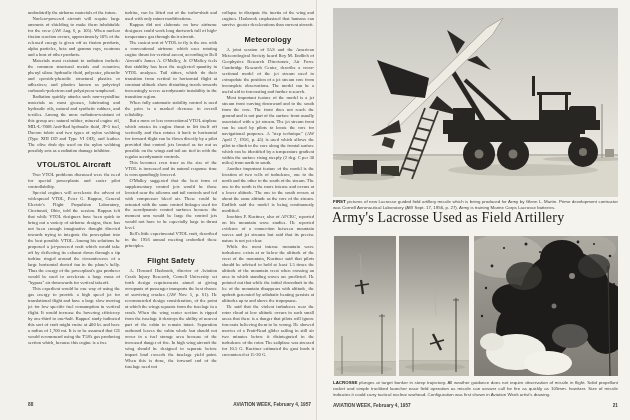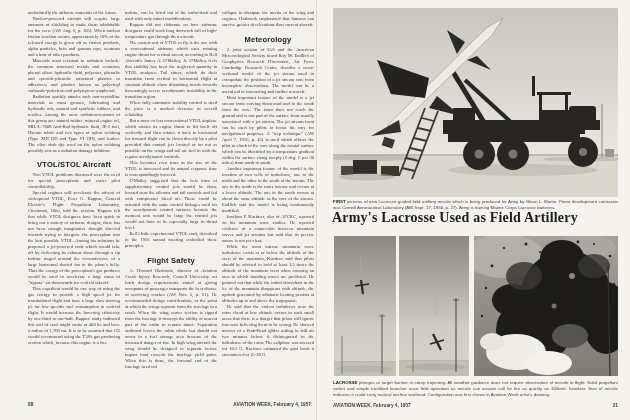--- a/index.html
+++ b/index.html
@@ -34,21 +34,21 @@
   .photo-dive-2 { left:81px; top:236px; width:70px;  height:140px; }
   .photo-impact { left:156px; top:236px; width:144px; height:140px; }
 
   .caption { position:absolute; width:570px; transform:scale(.5); transform-origin:0 0;
              font-family:"Liberation Sans", sans-serif; font-size:8.8px; line-height:1.3;
              text-align:justify; color:#45443e; }
   .caption b { color:#26251f; }
   .caption-top { left:15px; top:199px; }
   .caption-bottom { left:15px; top:380px; }
   .headline { position:absolute; left:14px; top:210px; width:288px;
-              font-family:"Liberation Serif", serif; font-weight:bold;
+              font-family:"Liberation Serif", serif; font-weight:normal;
               font-size:14px; letter-spacing:.2px; white-space:nowrap; color:#1e1d19; }
   .rp-footer { position:absolute; left:15px; top:402px; width:570px;
                transform:scale(.5); transform-origin:0 0;
                display:flex; justify-content:space-between; align-items:baseline;
                font-family:"Liberation Sans", sans-serif; font-weight:bold;
                font-size:9.5px; color:#44433d; }
 </style>
 </head>
 <body>
 

